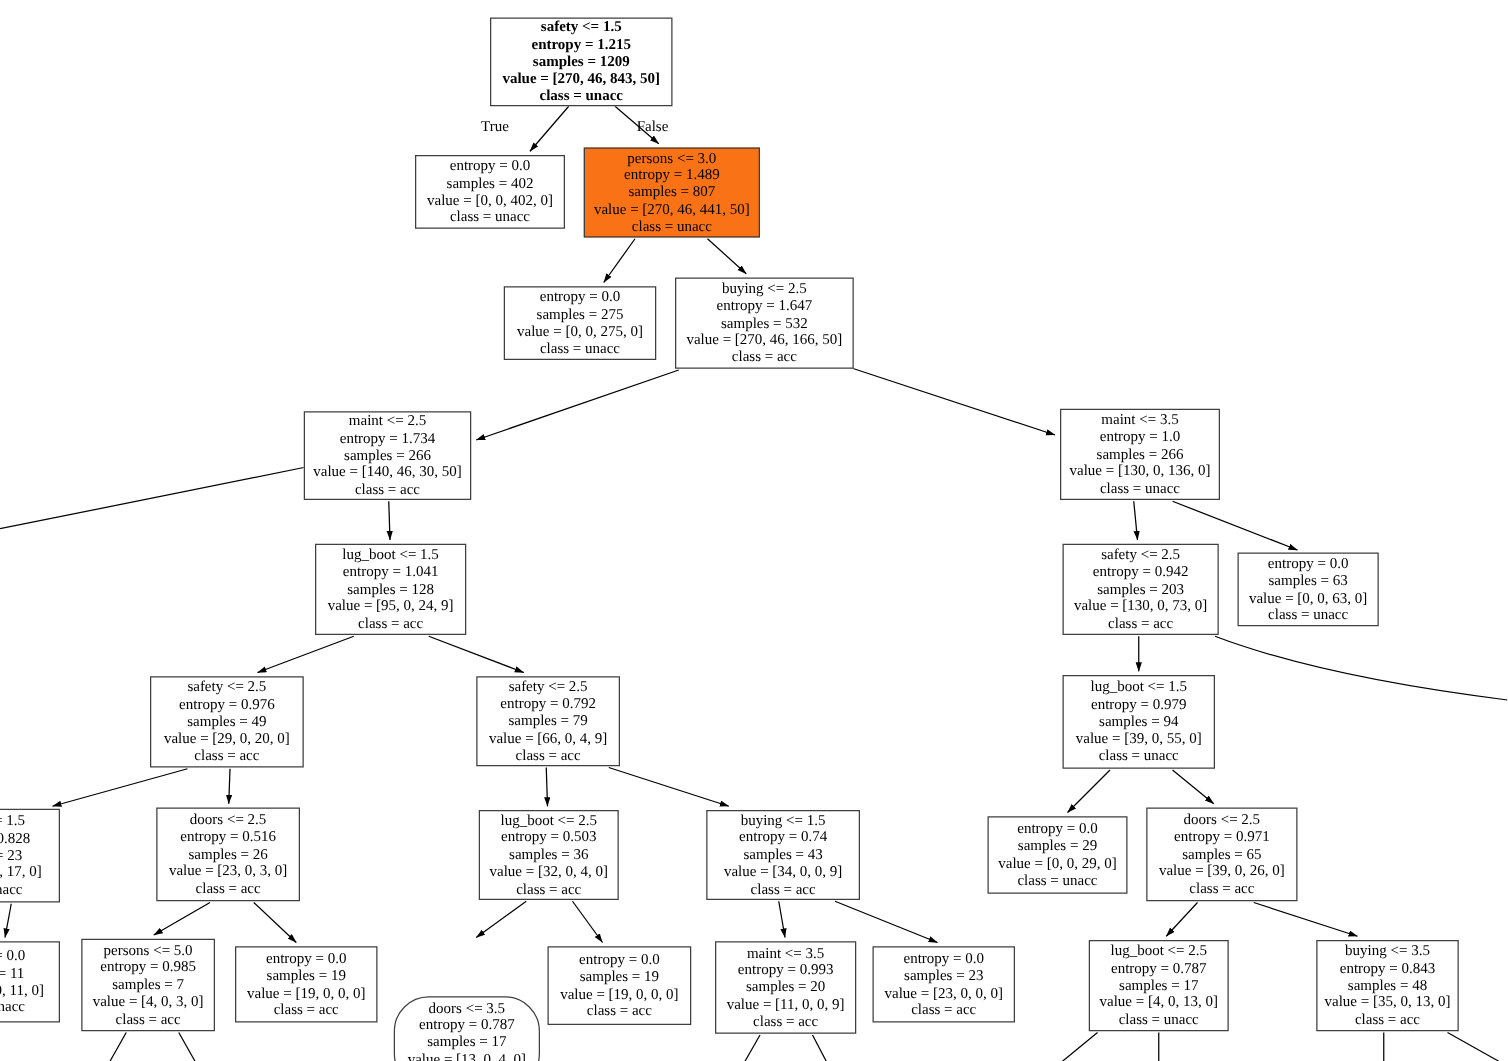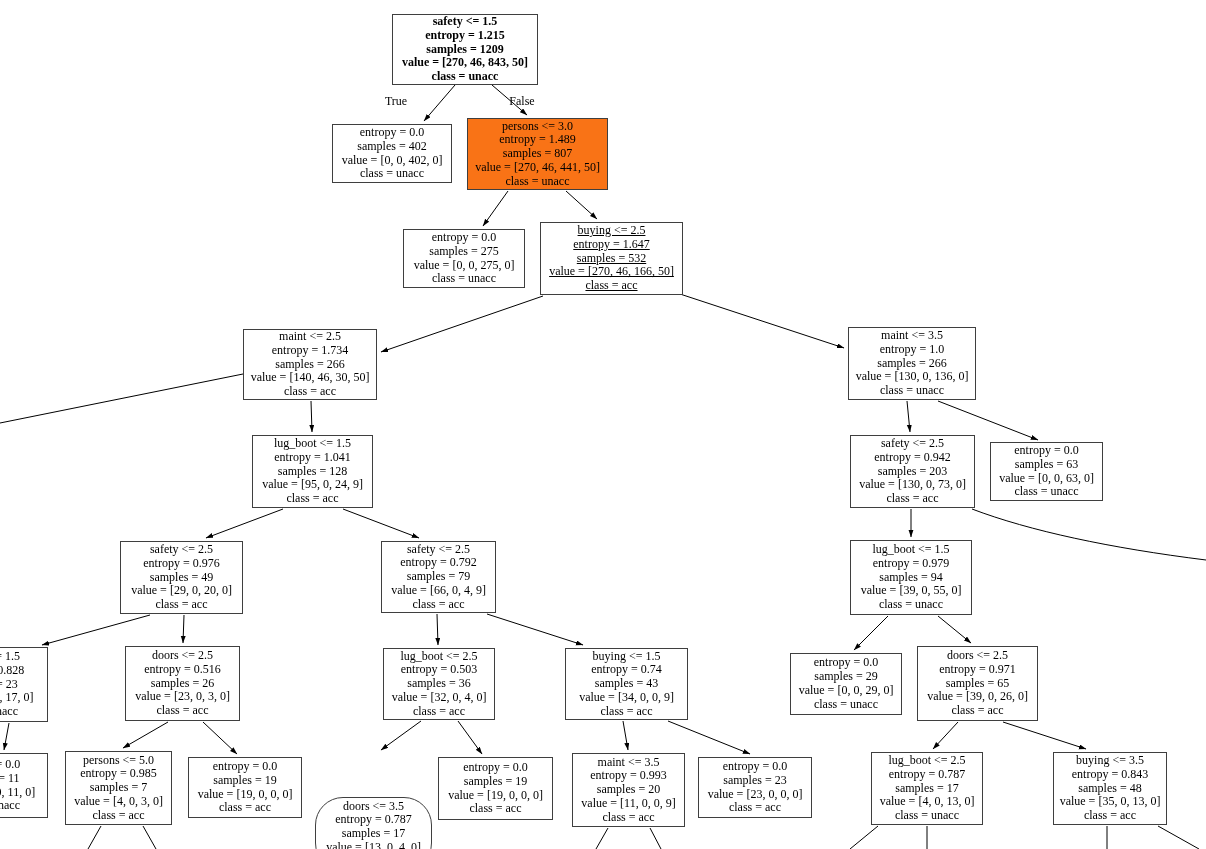--- a/index.html
+++ b/index.html
@@ -94,21 +94,21 @@
         <div>samples = 807</div>
         <div>value = [270, 46, 441, 50]</div>
         <div>class = unacc</div>
       </div>
       <div class="node" style="left: 403px; top: 229px; width: 122px; height: 59px; background: rgb(255, 255, 255); border-color: rgb(63, 63, 63); color: rgb(0, 0, 0);">
         <div>entropy = 0.0</div>
         <div>samples = 275</div>
         <div>value = [0, 0, 275, 0]</div>
         <div>class = unacc</div>
       </div>
-      <div class="node" style="left: 540px; top: 222px; width: 143px; height: 73px; background: rgb(255, 255, 255); border-color: rgb(63, 63, 63); color: rgb(0, 0, 0); text-decoration: underline;">
+      <div class="node" style="left: 540px; top: 222px; width: 143px; height: 73px; background: rgb(255, 255, 255); border-color: rgb(63, 63, 63); color: rgb(0, 0, 0);">
         <div>buying &lt;= 2.5</div>
         <div>entropy = 1.647</div>
         <div>samples = 532</div>
         <div>value = [270, 46, 166, 50]</div>
         <div>class = acc</div>
       </div>
       <div class="node" style="left: 243px; top: 329px; width: 134px; height: 71px; background: rgb(255, 255, 255); border-color: rgb(63, 63, 63); color: rgb(0, 0, 0);">
         <div>maint &lt;= 2.5</div>
         <div>entropy = 1.734</div>
         <div>samples = 266</div>

